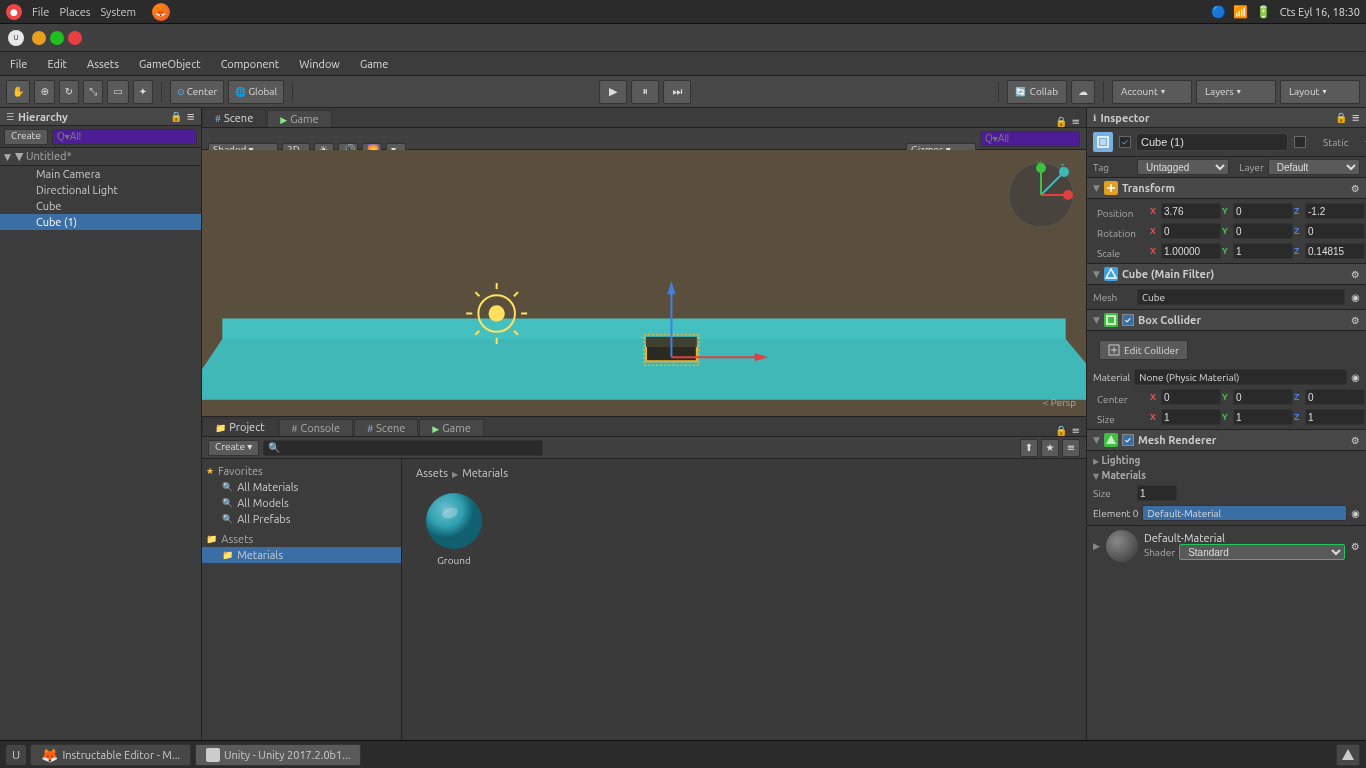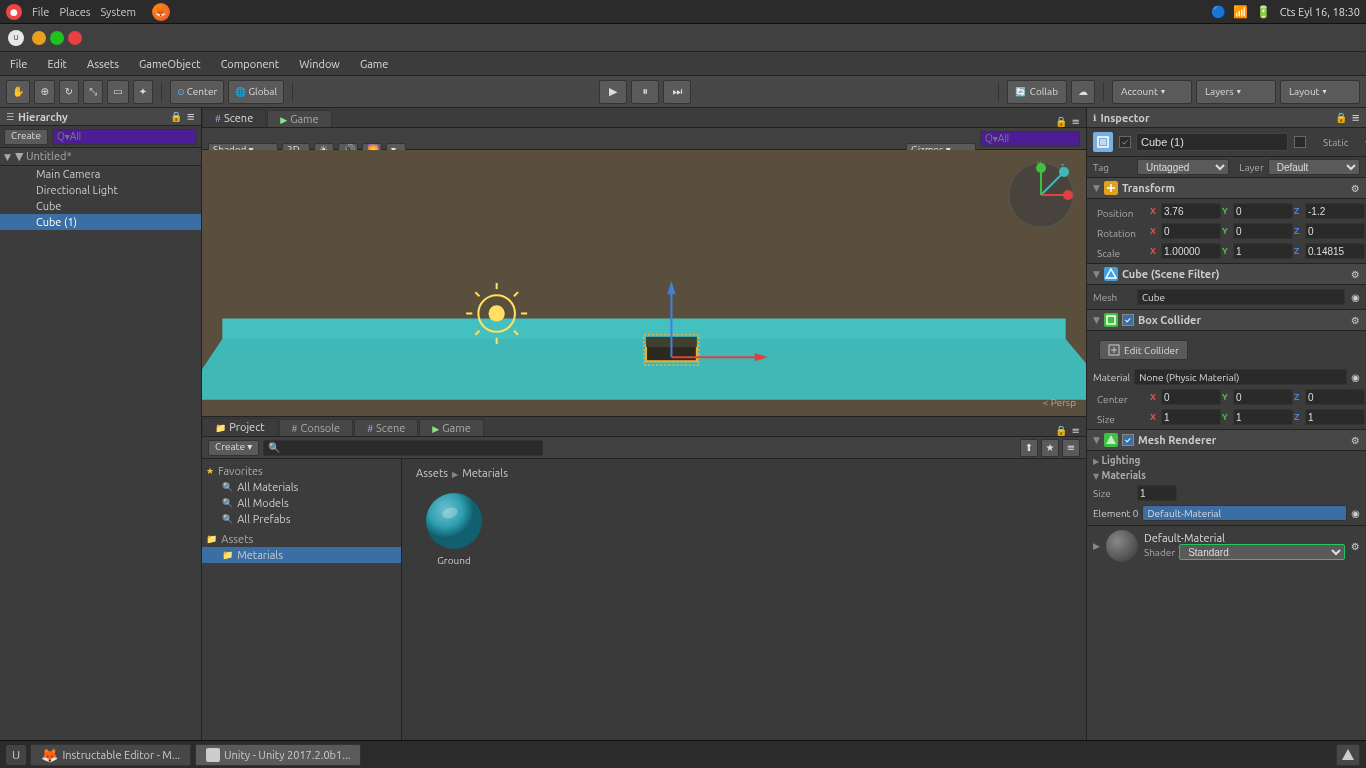--- a/index.html
+++ b/index.html
@@ -489,21 +489,21 @@
       </div>
     </div>
 
     <div class="component-header">
       <span class="triangle-down collapse-arrow"></span>
       <div class="component-icon comp-icon-mesh">
         <svg width="12" height="12" viewBox="0 0 12 12">
             <polygon points="6,1 11,10 1,10" fill="none" stroke="#fff" stroke-width="1.5"></polygon>
           </svg>
       </div>
-      <span>Cube (Scene Filter)</span>
+      <span>Cube (Main Filter)</span>
       <span style="margin-left:auto;display:flex;gap:4px;">
         <span style="font-size:10px;cursor:pointer;">⚙</span>
       </span>
     </div>
     <div class="component-content">
       <div class="inspector-row">
         <span class="inspector-label">Mesh</span>
         <div class="mesh-field">
           <span>Cube</span>
         </div>

